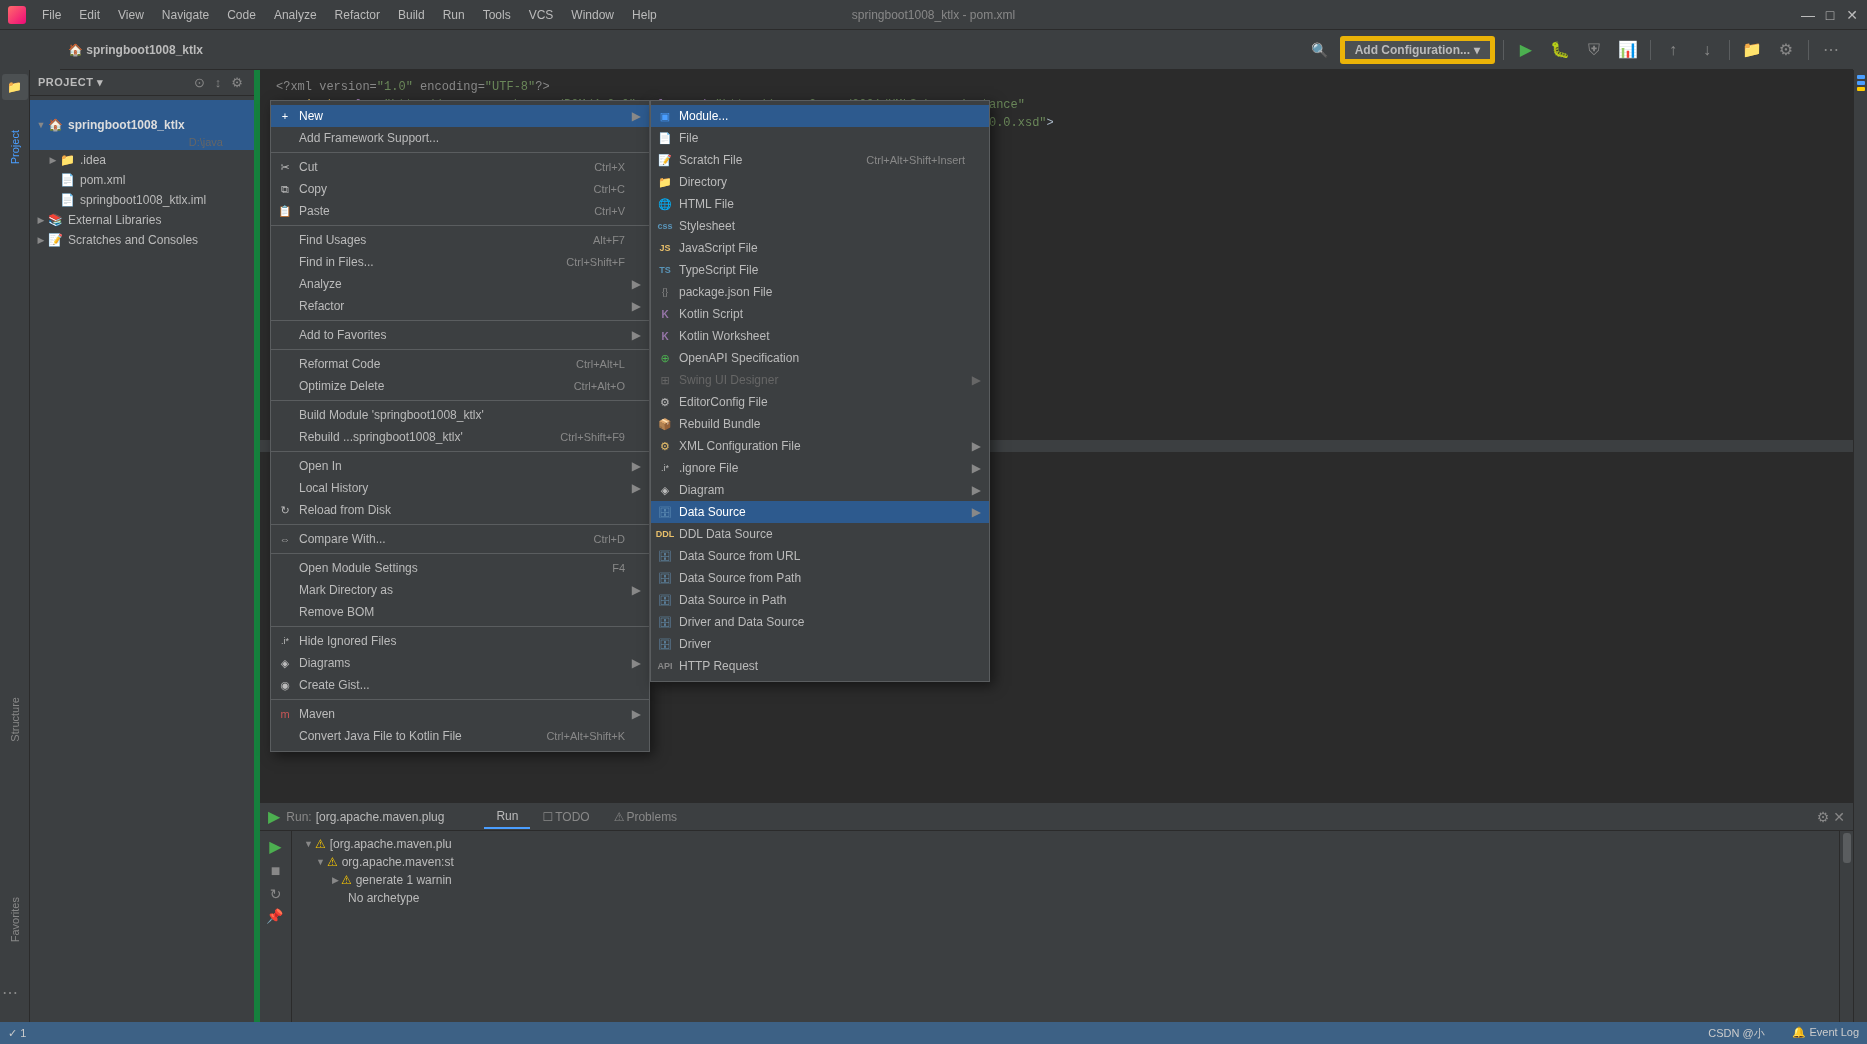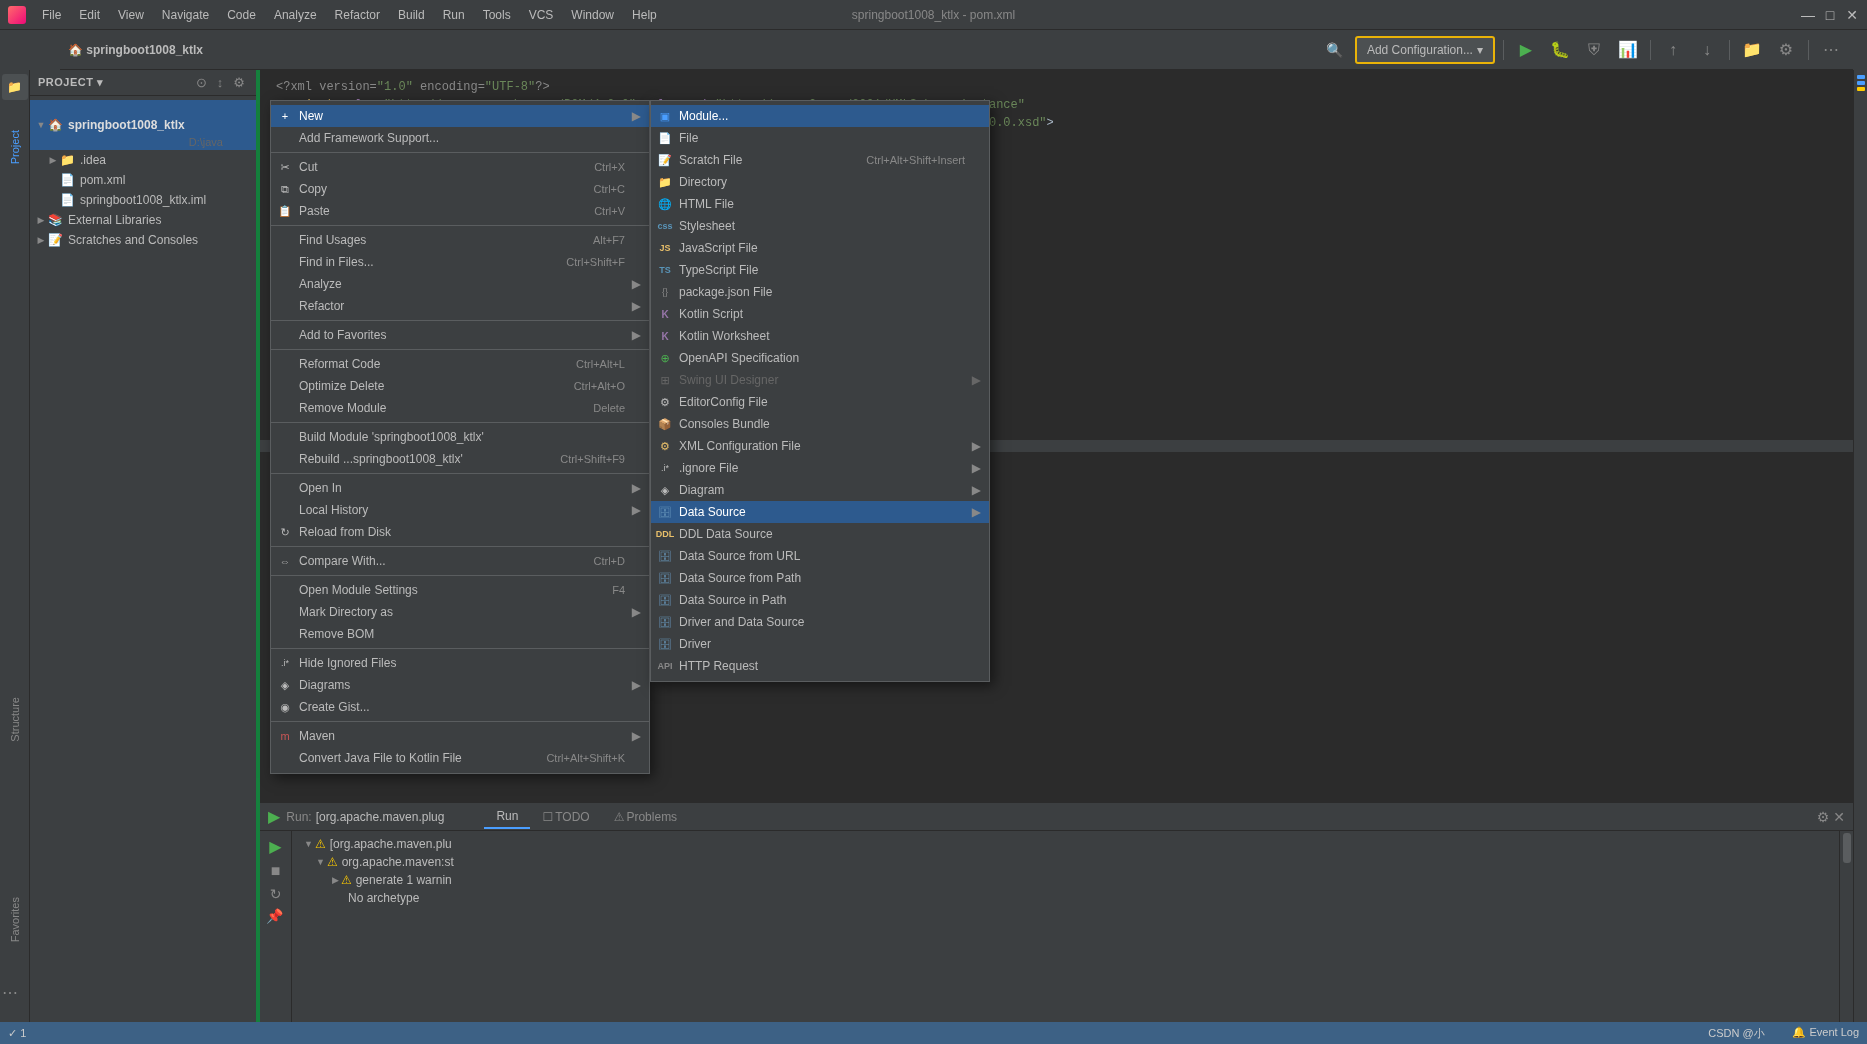--- a/index.html
+++ b/index.html
@@ -150,28 +150,29 @@
       border-bottom: 1px solid #2b2b2b;
       display: flex;
       align-items: center;
       padding: 0 8px;
       gap: 6px;
     }
     .toolbar-btn {
       height: 28px;
       padding: 0 10px;
       background: #4c5052;
-      border: 2px solid #eab308;
+      border: 5px solid #eab308;
       border-radius: 3px;
       color: #bbb;
       font-size: 12px;
       cursor: pointer;
       display: flex;
       align-items: center;
       gap: 4px;
+      font-weight: bold;
     }
     .toolbar-sep {
       width: 1px;
       height: 20px;
       background: #5a5d5f;
       margin: 0 2px;
     }
     .toolbar-icon-btn {
       width: 28px;
       height: 28px;
@@ -390,21 +391,21 @@
 
     <div style="position:absolute; bottom:80px; left:0; width:30px; display:flex; align-items:center; justify-content:center;">
       <span style="writing-mode:vertical-rl; transform:rotate(180deg); font-size:11px; color:#888; cursor:pointer; white-space:nowrap;">Favorites</span>
     </div>
 
     <div style="position:absolute; bottom:20px; left:2px;">
       <span style="color:#888; font-size:16px;">⋯</span>
     </div>
   </div>
 
-  <div style="width:230px; background:#3c3f41; border-right:4px solid #15803d; display:flex; flex-direction:column;">
+  <div style="width:230px; background:#3c3f41; border-right:6px solid #15803d; display:flex; flex-direction:column;">
     <div class="panel-header">
       <span class="panel-title">Project ▾</span>
       <div class="panel-actions">
         <span class="panel-action-btn">⊙</span>
         <span class="panel-action-btn">↕</span>
         <span class="panel-action-btn">⚙</span>
       </div>
     </div>
 
     <div class="tree-view">
@@ -614,24 +615,20 @@
   <div class="menu-item">
     <span class="menu-item-label">Reformat Code</span>
     <span class="shortcut">Ctrl+Alt+L</span>
   </div>
 
   <div class="menu-item">
     <span class="menu-item-label">Optimize Delete</span>
     <span class="shortcut">Ctrl+Alt+O</span>
   </div>
 
-  <div class="menu-item">
-    <span class="menu-item-label">Remove Module</span>
-    <span class="shortcut">Delete</span>
-  </div>
 
   <div class="menu-separator"></div>
 
   <div class="menu-item">
     <span class="menu-item-label">Build Module 'springboot1008_ktlx'</span>
   </div>
 
   <div class="menu-item">
     <span class="menu-item-label">Rebuild ...springboot1008_ktlx'</span>
     <span class="shortcut">Ctrl+Shift+F9</span>
@@ -780,21 +777,21 @@
     <span class="menu-arrow" style="color:#666;">▶</span>
   </div>
 
   <div class="menu-item">
     <span class="menu-icon">⚙</span>
     <span class="menu-item-label">EditorConfig File</span>
   </div>
 
   <div class="menu-item">
     <span class="menu-icon">📦</span>
-    <span class="menu-item-label">Consoles Bundle</span>
+    <span class="menu-item-label">Rebuild Bundle</span>
   </div>
 
   <div class="menu-item">
     <span class="menu-icon" style="color:#e8bf6a;">⚙</span>
     <span class="menu-item-label">XML Configuration File</span>
     <span class="menu-arrow">▶</span>
   </div>
 
   <div class="menu-item">
     <span class="menu-icon" style="font-size:9px;">.i*</span>

